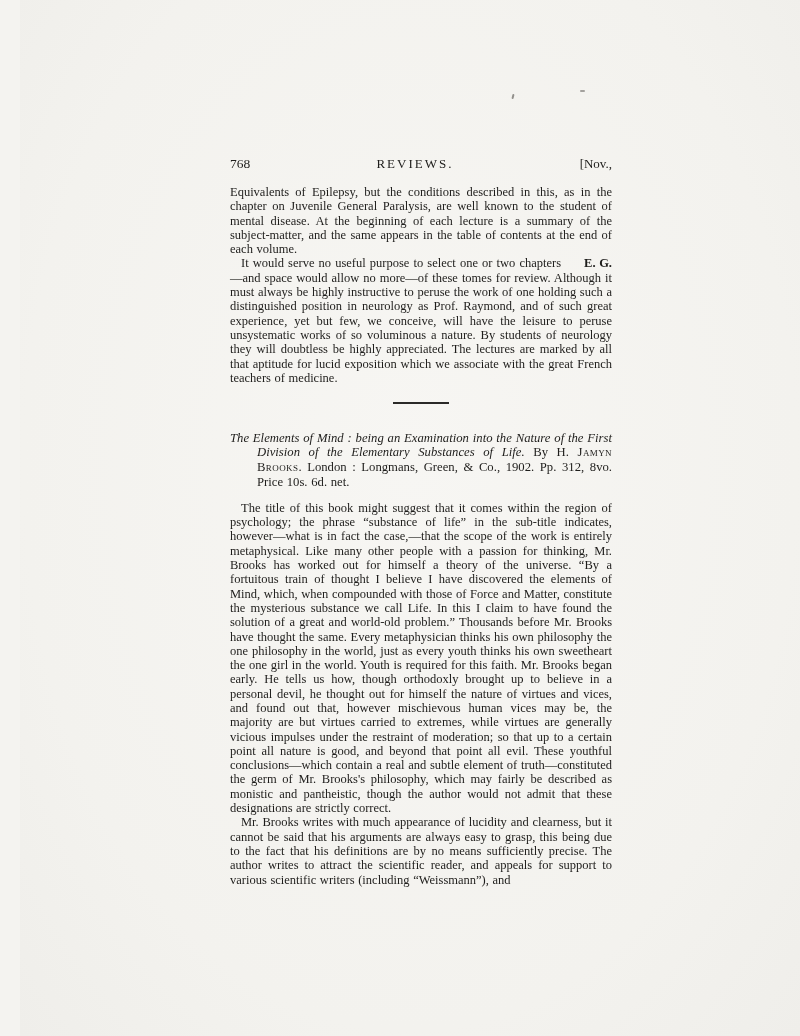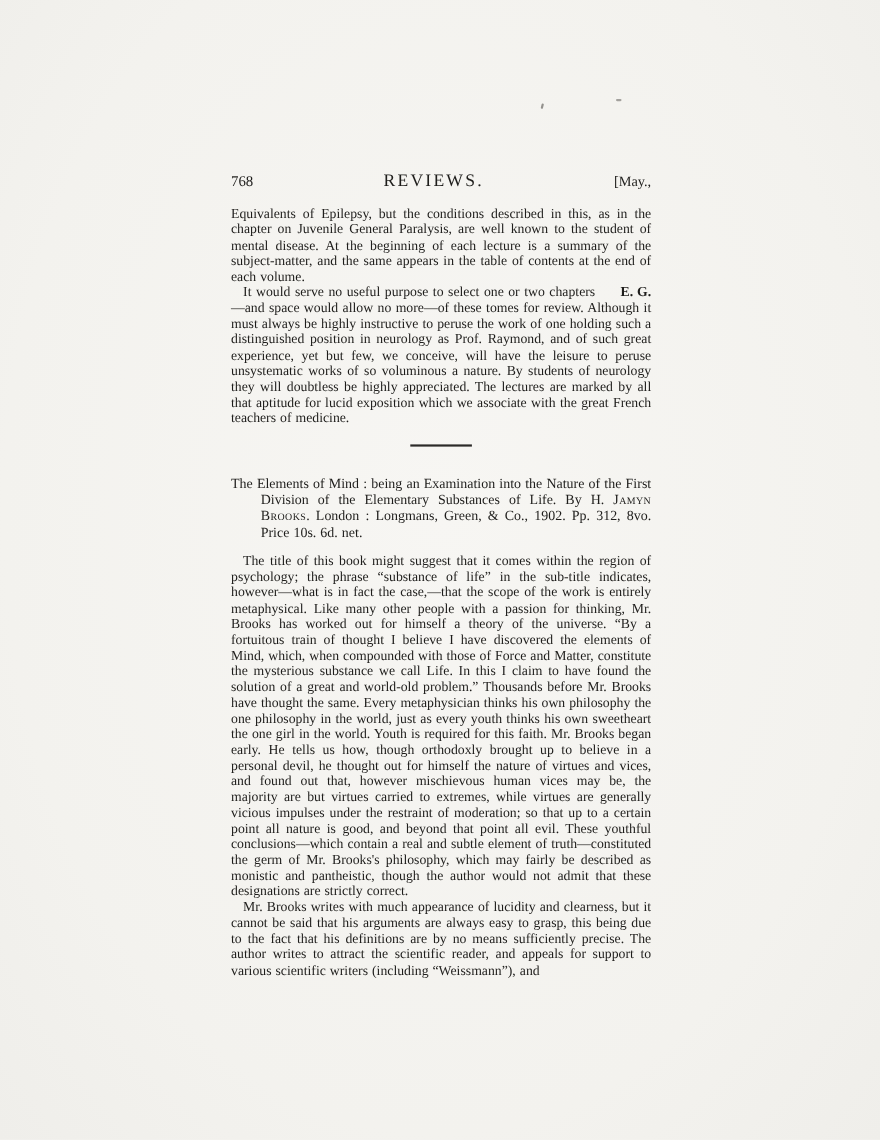--- a/index.html
+++ b/index.html
@@ -13,40 +13,41 @@
     overflow: hidden;
     background: #f4f3f0;
     font-family: "Liberation Serif", "DejaVu Serif", serif;
     color: #1e1d1b;
     -webkit-font-smoothing: antialiased;
   }
   .scan-page {
     position: absolute;
     inset: 0;
     background: radial-gradient(ellipse at 50% 45%, #f7f6f3 0%, #f3f2ee 70%, #efeeea 100%);
+    margin-left: 20px;
   }
   .content {
     position: absolute;
     left: 210px;
     top: 156px;
     width: 382px;
   }
   .running-head {
     display: flex;
     justify-content: space-between;
     align-items: baseline;
     font-size: 13px;
     margin-bottom: 13px;
   }
   .running-head .pageno {
     font-size: 13.5px;
   }
   .running-head .head-title {
     letter-spacing: 2px;
-    font-size: 16px;
+    font-size: 13px;
   }
   .running-head .issue {
     font-size: 13px;
   }
   p.body-par {
     margin: 0;
     font-size: 12.5px;
     line-height: 14.3px;
     text-align: justify;
     word-spacing: 0.5px;
@@ -68,20 +69,21 @@
   .citation {
     margin: 0 0 11px 0;
     font-size: 12.7px;
     line-height: 14.8px;
     text-align: justify;
     padding-left: 27px;
     text-indent: -27px;
     word-spacing: 0.5px;
   }
   .citation .cite-title {
+    font-style: italic;
   }
   .citation .cite-author {
     font-variant: small-caps;
     letter-spacing: 0.4px;
   }
   .citation .cite-price {
   }
   .speck-1 {
     position: absolute;
     left: 492px;
@@ -107,21 +109,21 @@
 
 <div class="scan-page">
   <div class="speck-1"></div>
   <div class="speck-2"></div>
 
   <div class="content">
 
     <div class="running-head">
       <span class="pageno">768</span>
       <span class="head-title">REVIEWS.</span>
-      <span class="issue">[May.,</span>
+      <span class="issue">[Nov.,</span>
     </div>
 
     <p class="body-par">Equivalents of Epilepsy, but the conditions described in this, as in the chapter on Juvenile General Paralysis, are well known to the student of mental disease.  At the beginning of each lecture is a summary of the subject-matter, and the same appears in the table of contents at the end of each volume.</p>
 
     <p class="body-par indent"><span class="sig">E. G.</span><span>It would serve no useful purpose to select one or two chapters—and space would allow no more—of these tomes for review.  Although it must always be highly instructive to peruse the work of one holding such a distinguished position in neurology as Prof. Raymond, and of such great experience, yet but few, we conceive, will have the leisure to peruse unsystematic works of so voluminous a nature.  By students of neurology they will doubtless be highly appreciated.  The lectures are marked by all that aptitude for lucid exposition which we associate with the great French teachers of medicine.</span></p>
 
     <div class="divider"></div>
 
     <p class="citation"><span class="cite-title">The Elements of Mind : being an Examination into the Nature of the First Division of the Elementary Substances of Life.</span><span>  By H. </span><span class="cite-author">Jamyn Brooks</span><span>.  London : Longmans, Green, &amp; Co., 1902.  Pp. 312, 8vo.  Price </span><span class="cite-price">10s. 6d.</span><span> net.</span></p>
 

